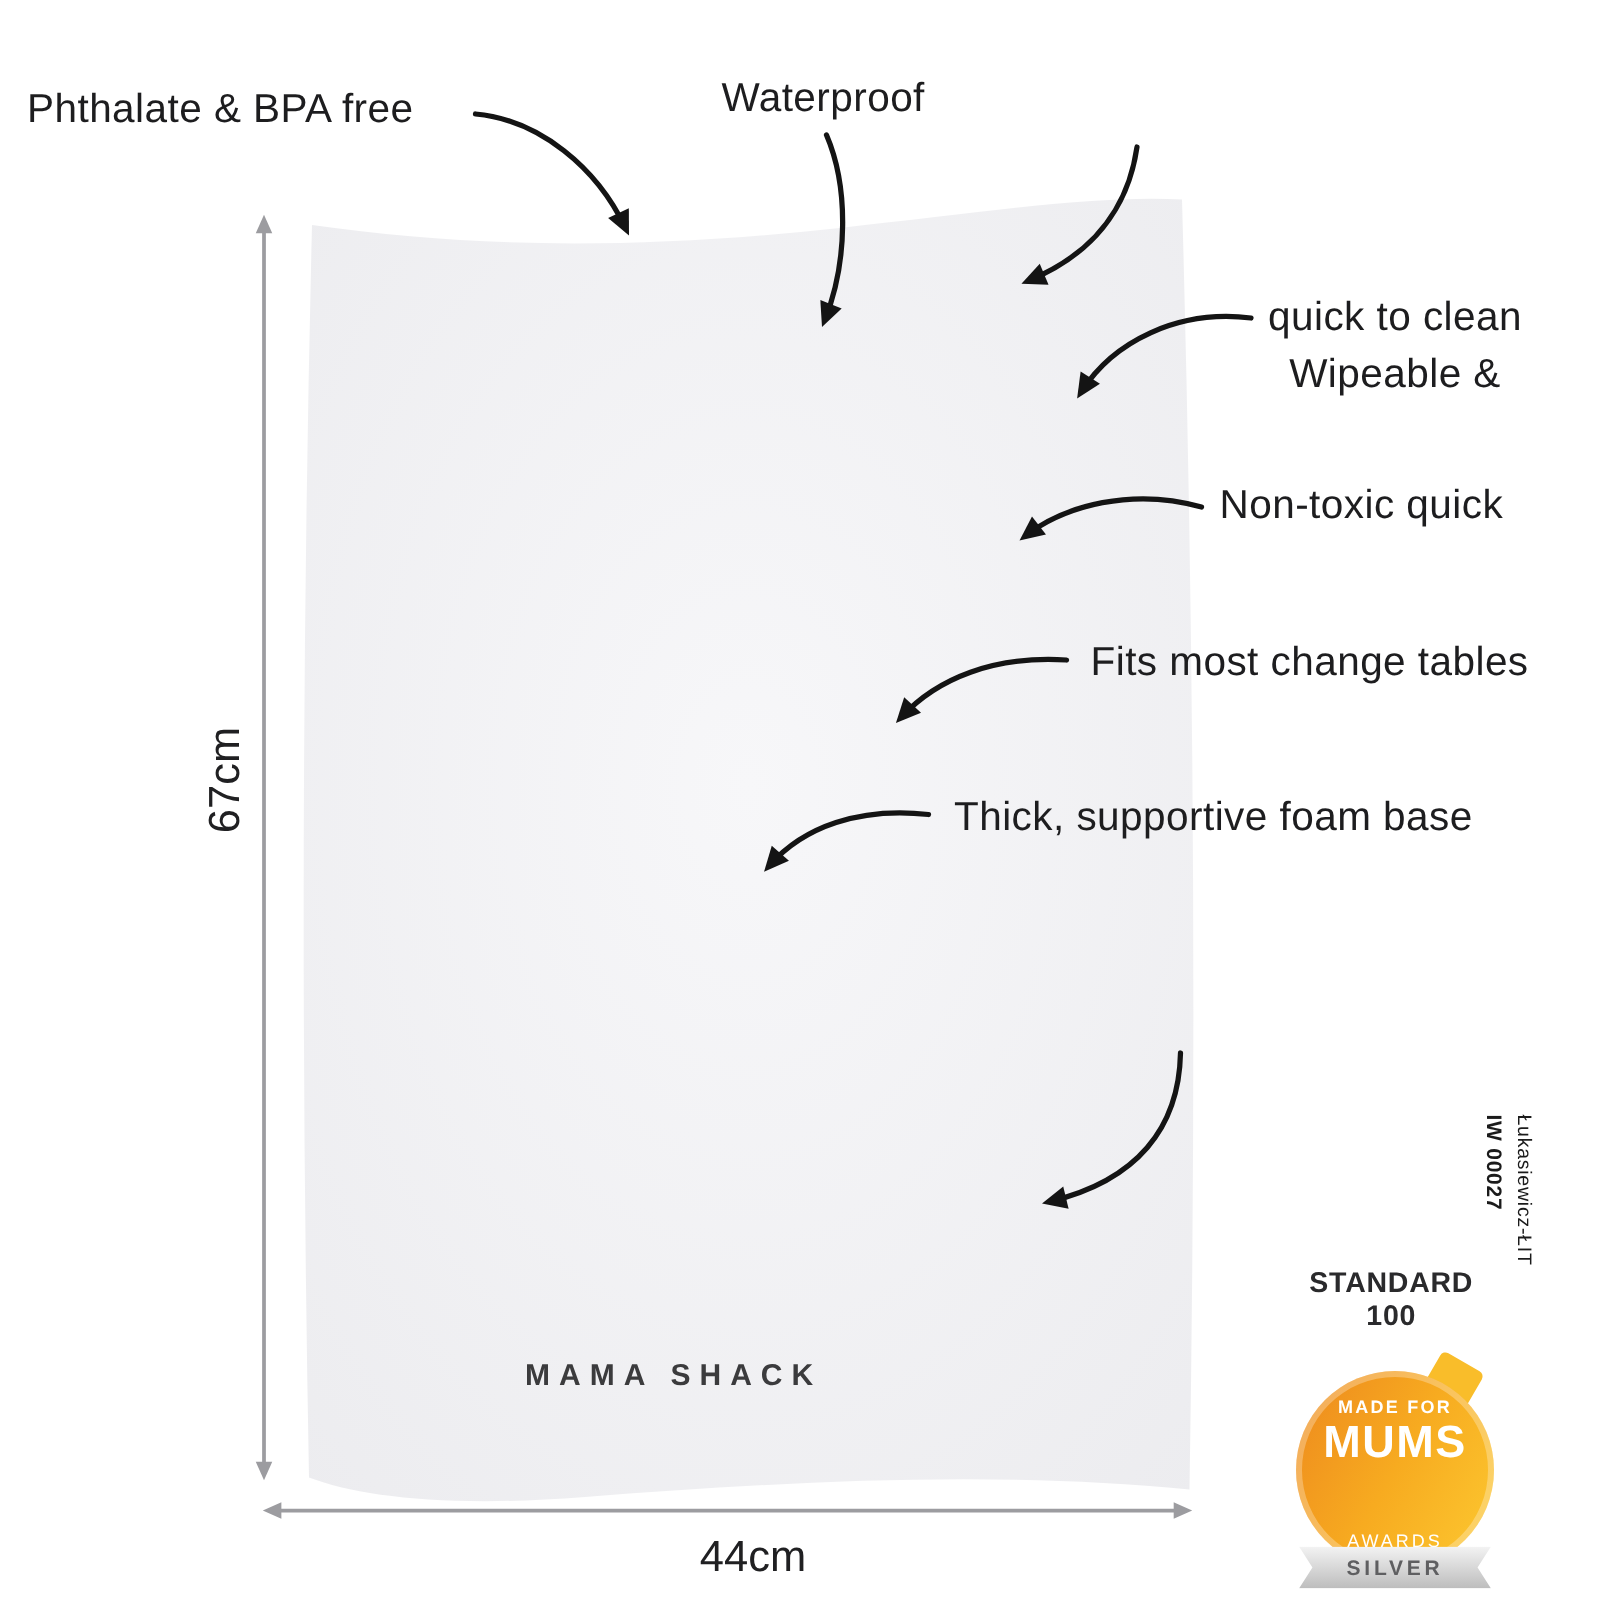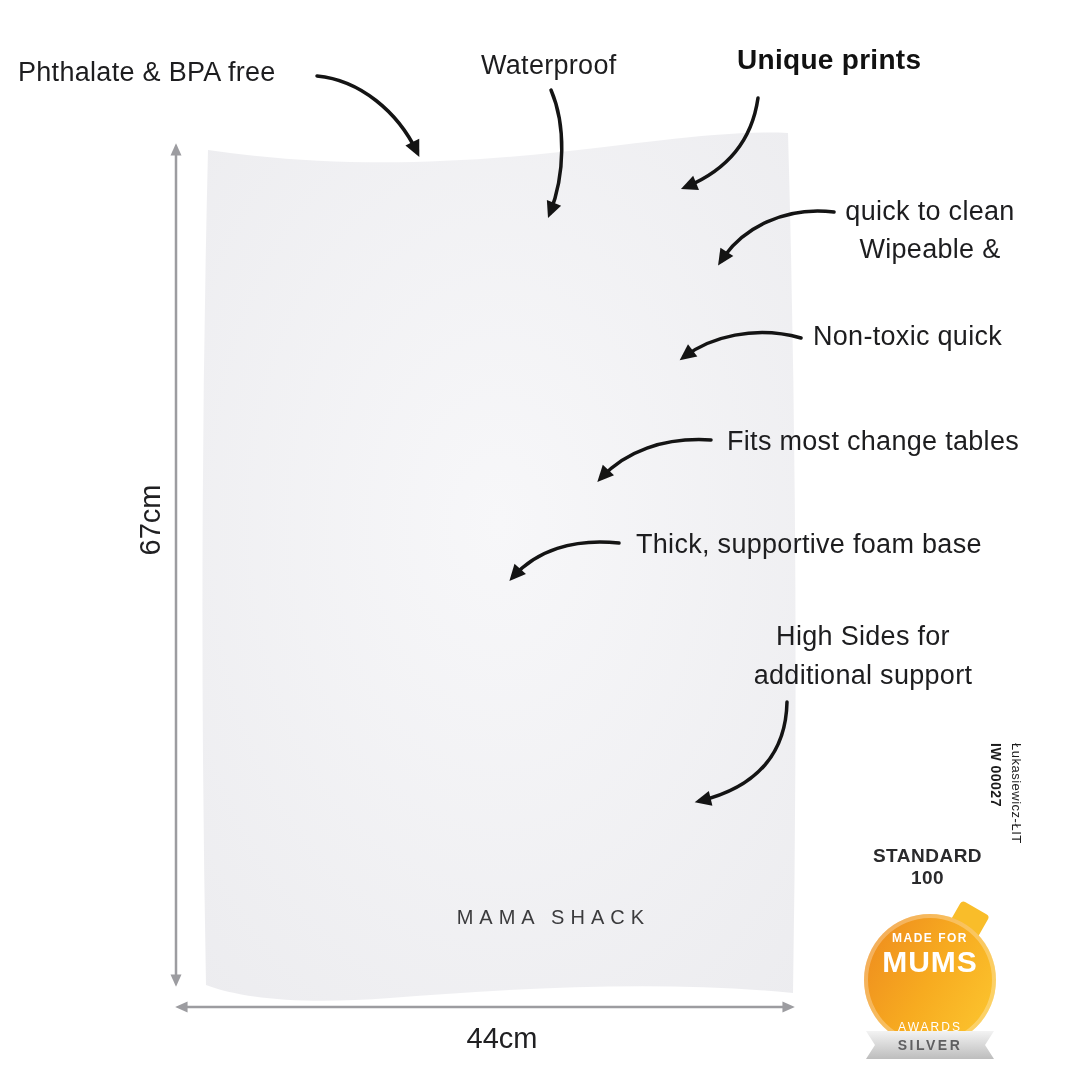--- a/index.html
+++ b/index.html
@@ -9,21 +9,21 @@
   }
   .art{position:absolute;left:0;top:0;}
   .callout{
     position:absolute;font-size:27px;letter-spacing:.3px;color:#1d1d1f;white-space:nowrap;
   }
   .callout.bold{font-weight:700;font-size:28px;color:#111;}
   .callout.block{white-space:normal;text-align:center;}
   .dim-label{position:absolute;font-size:29px;color:#202022;text-align:center;}
   .rot{transform:rotate(-90deg);transform-origin:center center;}
   .brand{
-    position:absolute;font-size:20px;font-weight:400;letter-spacing:6px;color:#3b3b3d;text-align:right;
+    position:absolute;font-size:20px;font-weight:700;letter-spacing:6px;color:#3b3b3d;text-align:left;
   }
   
   .oeko-box{
     position:absolute;left:877px;top:740px;width:101px;height:99px;border-radius:10px;
     background:#089e7d;color:#ffffff;text-align:center;font-weight:700;font-size:26px;
     line-height:33px;padding-top:15px;box-sizing:border-box;letter-spacing:.5px;
   }
   .vtext{
     position:absolute;writing-mode:vertical-rl;font-size:13px;color:#1b1b1b;letter-spacing:.5px;
   }
@@ -94,37 +94,32 @@
     <g stroke="#9c9ca0" stroke-width="2.5">
       <line x1="176" y1="148" x2="176" y2="982" marker-start="url(#ah-gray)" marker-end="url(#ah-gray)"></line>
       <line x1="180" y1="1007" x2="790" y2="1007" marker-start="url(#ah-gray)" marker-end="url(#ah-gray)"></line>
     </g>
   </svg>
 
   <div class="callout" style="left:18px;top:57px">Phthalate &amp; BPA free</div>
 
   <div class="callout" style="left:481px;top:50px">Waterproof</div>
 
-  <div class="callout bold" style="left:737px;top:44px">Unique prints</div>
 
   <div class="callout block" style="left:828px;top:192px;width:204px;line-height:38px">
     <div>quick to clean</div>
     <div>Wipeable &amp;</div>
   </div>
 
   <div class="callout" style="left:813px;top:321px">Non-toxic quick</div>
 
   <div class="callout" style="left:727px;top:426px">Fits most change tables</div>
 
   <div class="callout" style="left:636px;top:529px">Thick, supportive foam base</div>
 
-  <div class="callout block" style="left:730px;top:617px;width:266px;line-height:39px">
-    <div>High Sides for</div>
-    <div>additional support</div>
-  </div>
 
   <div class="dim-label rot" style="left:110px;top:500px;width:80px;height:40px;line-height:40px">67cm</div>
 
   <div class="dim-label" style="left:440px;top:1022px;width:124px">44cm</div>
 
   <div class="brand" style="left:350px;top:906px;width:300px">MAMA SHACK</div>
 
   <div class="vtext bold" style="left:988px;top:743px">IW 00027</div>
   <div class="vtext" style="left:1009px;top:743px">Łukasiewicz-ŁIT</div>
   <div class="oeko-standard" style="top:845px">STANDARD</div>

